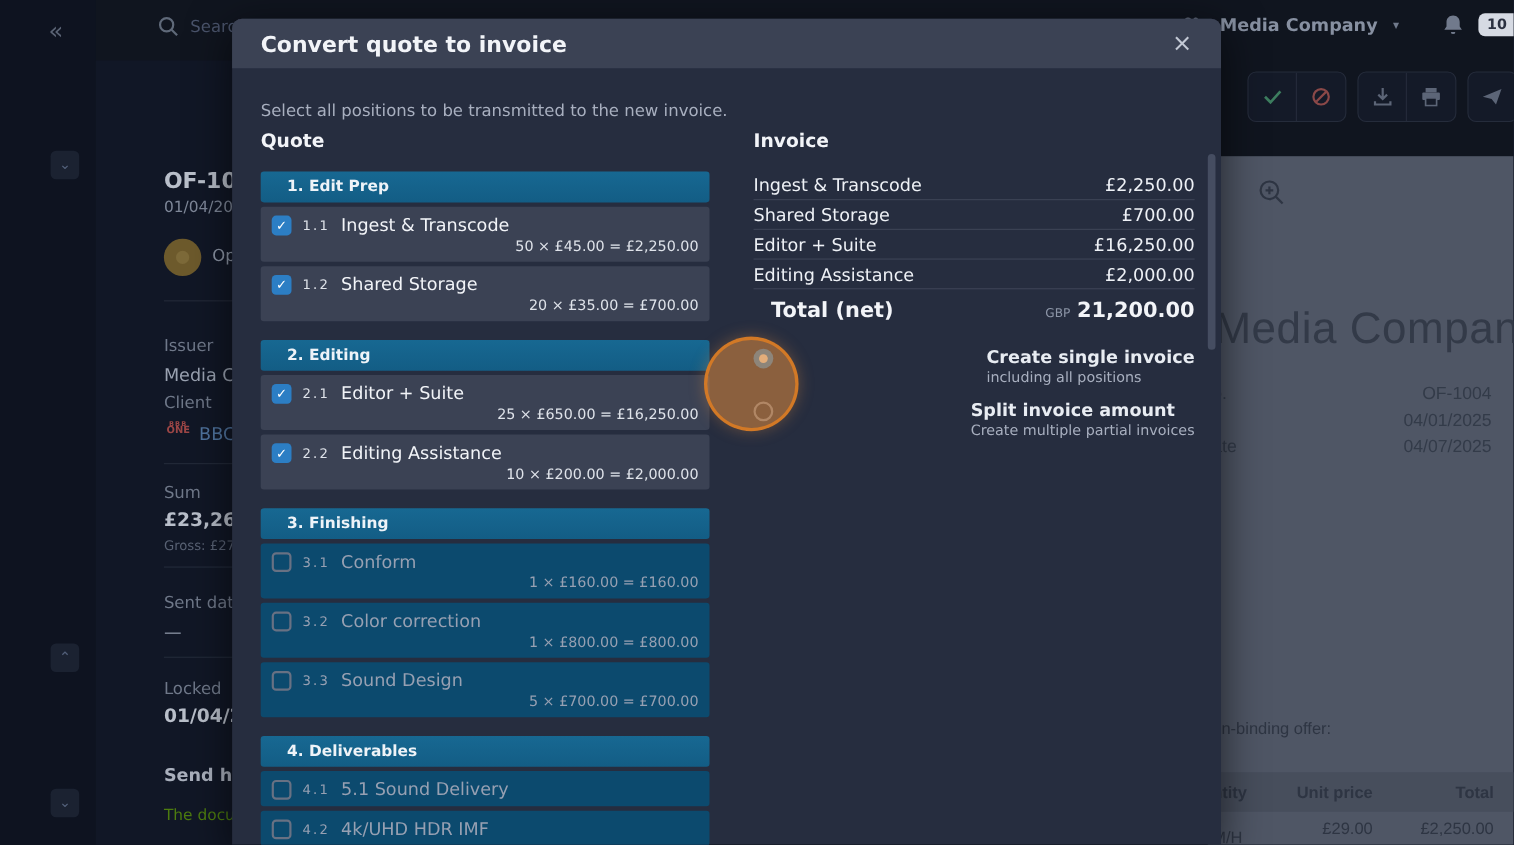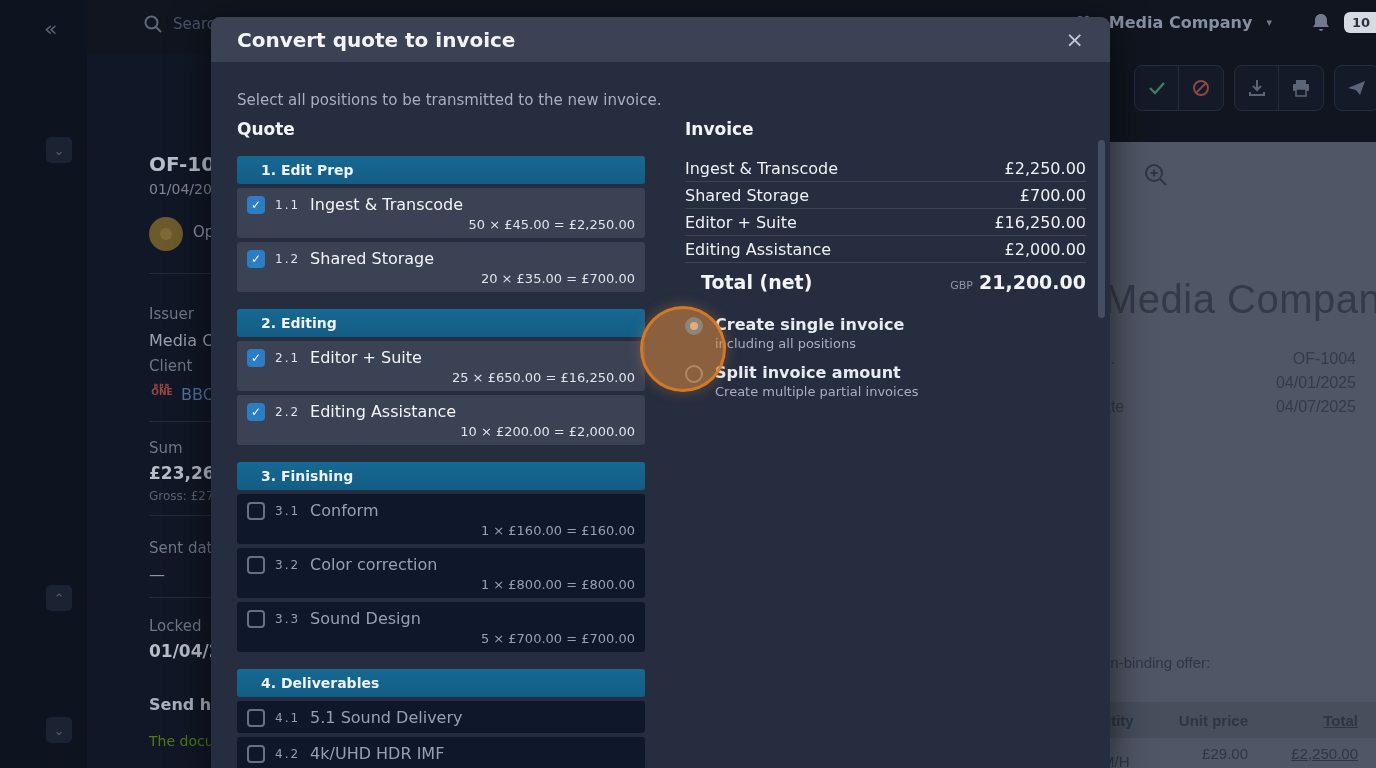--- a/index.html
+++ b/index.html
@@ -52,21 +52,21 @@
            font-family:"Liberation Sans",sans-serif; }
   .paper .zoomicon { position:absolute; left:45px; top:20px; color:#2e3543; }
   .paper .remnant { position:absolute; left:4px; top:24px; font-size:14px; color:#2e3543; }
   .doc-company { position:absolute; left:6px; top:135px; font-size:40px; color:#333a48; letter-spacing:.5px; white-space:nowrap; }
   .doc-kv { position:absolute; right:20px; font-size:16px; text-align:right; color:#333b49; }
   .doc-kl { position:absolute; left:4px; font-size:16px; color:#333b49; }
   .doc-offer { position:absolute; left:4px; top:512px; font-size:15px; }
   .doc-thead { position:absolute; left:0; top:560px; width:278px; height:36px; background:#474e5c; display:flex; align-items:center;
                font-size:15px; font-weight:bold; }
   .doc-trow  { position:absolute; left:0; top:596px; width:278px; height:30px; display:flex; align-items:center; font-size:15px; }
-  .c1 { width:40px; padding-left:4px; } .c2 { width:110px; text-align:right; } .c3 { flex:1; text-align:right; padding-right:18px;text-decoration:underline; }
+  .c1 { width:40px; padding-left:4px; } .c2 { width:110px; text-align:right; } .c3 { flex:1; text-align:right; padding-right:18px; }
 
   
   .modal { position:absolute; left:211px; top:17px; width:899px; height:751px; background:#262d3f;
            border-radius:9px 9px 0 0; box-shadow:0 10px 40px rgba(0,0,0,.6); }
   .modal-head { height:45px; background:#3b4254; border-radius:9px 9px 0 0; display:flex; align-items:center;
                 justify-content:space-between; padding:0 26px; }
   .modal-title { font-size:20px; font-weight:bold; color:#f2f4f8; }
   .modal-close { color:#c3c9d5; font-size:22px; line-height:1; cursor:pointer; }
   .modal-sub { position:absolute; left:26px; top:74px; font-size:15px; color:#a8afbf; }
 
@@ -78,33 +78,33 @@
   .qsec:first-of-type { margin-top:0; }
   .qsec-head { height:28px; background:linear-gradient(180deg,#176892,#135d85); border-radius:3px; color:#eef3f8;
                font-size:14px; font-weight:bold; display:flex; align-items:center; padding-left:24px; margin-bottom:4px; }
   .qitem { background:#3b4254; border-radius:3px; margin-bottom:4px; padding:7px 10px 6px 10px; }
   .qitem .top { display:flex; align-items:center; gap:10px; }
   .qnum { font-size:12px; letter-spacing:2px; color:#dfe3ea; }
   .qlabel { font-size:16px; color:#f2f4f8; }
   .qformula { text-align:right; font-size:13px; color:#dfe3ea; margin-top:3px; }
   .cb { width:18px; height:18px; border-radius:4px; background:#2c7ec4; display:flex; align-items:center; justify-content:center;
         color:#fff; font-size:12px; flex:none; }
-  .qitem.off { background:#0f172a; }
+  .qitem.off { background:#0c4a6e; }
   .qitem.off .qlabel, .qitem.off .qnum, .qitem.off .qformula { color:#97a0b2; }
   .qitem.off .cb { background:transparent; border:2px solid #687183; color:transparent; }
 
   .inv-row { display:flex; justify-content:space-between; align-items:center; height:27px; border-bottom:1px solid #3d4456;
              font-size:16px; color:#eef1f6; }
   .inv-total { display:flex; justify-content:space-between; align-items:flex-end; padding-top:8px;margin-left:16px; }
   .inv-total .l { font-size:19px; font-weight:bold; color:#f2f4f8; }
   .inv-total .cur { font-size:11px; color:#8d96a8; margin-right:6px; }
   .inv-total .v { font-size:19px; font-weight:bold; color:#f2f4f8; }
 
   .opts { margin-top:22px; display:flex; flex-direction:column; gap:12px; }
-  .opt { display:flex; gap:12px; }
+  .opt { display:flex; gap:12px;justify-content:space-between; }
   .radio { width:18px; height:18px; border-radius:50%; flex:none; margin-top:2px; }
   .radio.on { background:#2c7ec4; position:relative; }
   .radio.on::after { content:""; position:absolute; left:5px; top:5px; width:8px; height:8px; border-radius:50%; background:#e8d7c4; }
   .radio.offr { border:2px solid #7a8396; }
   .opt .ol { font-size:16px; font-weight:bold; color:#e8ecf2; }
   .opt .os { font-size:13px; color:#a8afbf; margin-top:2px; }
 
   .modal-scroll { position:absolute; left:887px; top:123px; width:7px; height:178px; border-radius:4px; background:#454d61; }
 
   

